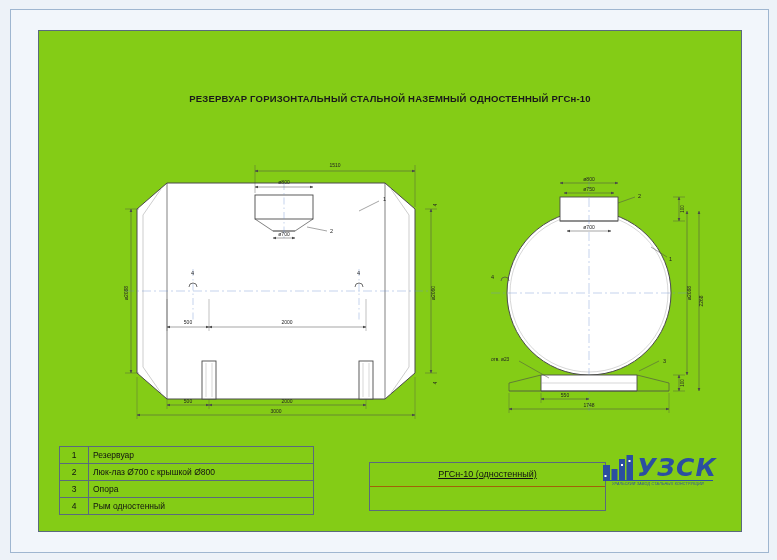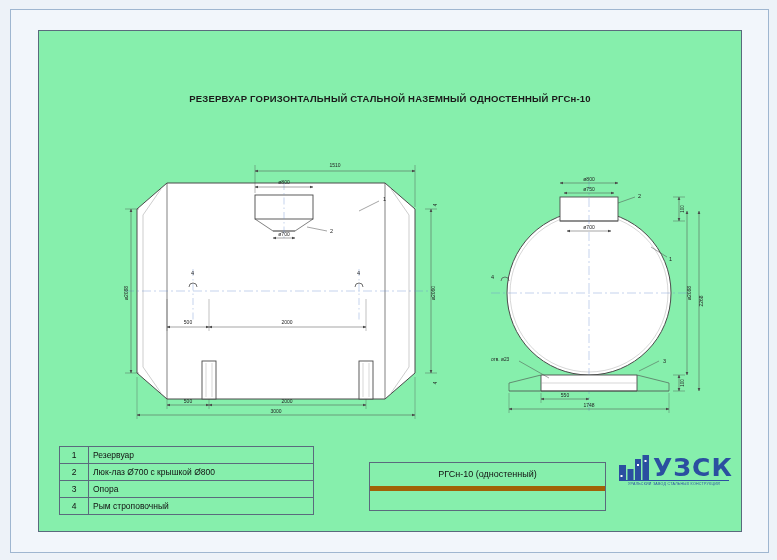--- a/index.html
+++ b/index.html
@@ -13,21 +13,21 @@
     position:absolute;left:0;top:0;width:777px;height:560px;
     background:#edf2f8;
   }
   
   .outer-frame{
     position:absolute;left:10px;top:9px;width:757px;height:542px;
     border:1px solid #9fb6d0;background:#f2f6fb;
   }
   .inner-frame{
     position:absolute;left:38px;top:30px;width:702px;height:500px;
-    border:1px solid #5a6a7d;background:#86efac;
+    border:1px solid #5a6a7d;background:#84cc16;
   }
   .title{
     position:absolute;left:0;top:62px;width:702px;
     text-align:center;
     font-size:9.5px;font-weight:bold;color:#1a1a1a;
     letter-spacing:.2px;
   }
   .draw-area{position:absolute;left:0;top:0;width:702px;height:500px;}
   svg{position:absolute;left:0;top:0;}
 
@@ -42,25 +42,25 @@
   .legend td.num{width:20px;text-align:center;}
 
   
   .stamp{
     position:absolute;left:330px;top:431px;width:235px;height:47px;
     border:1px solid #5a6a7d;
   }
   .stamp .row{
     height:23px;line-height:23px;text-align:center;font-size:9px;color:#111;
   }
-  .stamp .row.top{border-bottom:5px solid #a16207;}
+  .stamp .row.top{border-bottom:1px solid #a16207;text-decoration:underline;}
 
   
   .logo{
-    position:absolute;left:580px;top:420px;width:110px;height:60px;
+    position:absolute;left:564px;top:420px;width:110px;height:60px;font-style:italic;
   }
   .logo .mark{
     position:absolute;left:0;top:4px;width:30px;height:26px;
   }
   .logo .word{
     position:absolute;left:34px;top:2px;
     font-size:25px;font-weight:bold;color:#2b4fa0;letter-spacing:1px;
     font-family:"DejaVu Sans", sans-serif;
   }
   .logo .sub{
@@ -245,21 +245,21 @@
         <tr>
           <td class="num">2</td>
           <td>Люк-лаз Ø700 с крышкой Ø800</td>
         </tr>
         <tr>
           <td class="num">3</td>
           <td>Опора</td>
         </tr>
         <tr>
           <td class="num">4</td>
-          <td>Рым строповочный</td>
+          <td>Рым одностенный</td>
         </tr>
       </tbody>
     </table>
 
     <div class="stamp">
       <div class="row top">РГСн-10 (одностенный)</div>
     </div>
 
     <div class="logo">
       <div class="mark">

